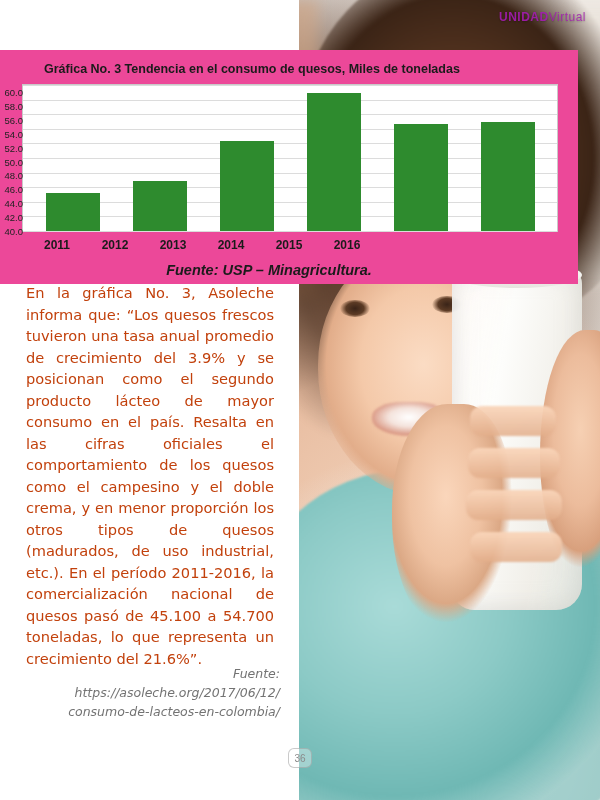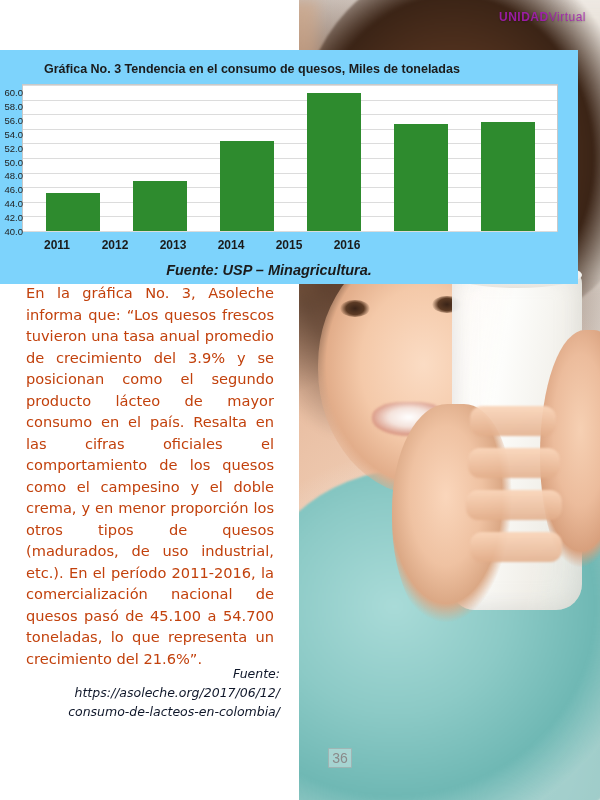--- a/index.html
+++ b/index.html
@@ -157,21 +157,21 @@
     width: 299px;
     height: 800px;
     background: #ffffff;
     z-index: 10;
   }
   
   #chart-block {
     position: absolute;
     left: 0; top: 50px;
     width: 578px;
-    background: #7dd3fc;
+    background: #ec4899;
     z-index: 20;
     padding: 8px 0 6px 0;
   }
   #chart-title {
     font-size: 12.5px;
     font-weight: bold;
     color: #1b1b1b;
     margin: 4px 0 8px 44px;
   }
   #chart-area {
@@ -259,45 +259,44 @@
   }
   #body-text p { margin: 0; }
 
   #source-block {
     position: absolute;
     left: 26px;
     top: 664px;
     width: 254px;
     z-index: 30;
     text-align: right;
-    color: #0f172a;
+    color: #737373;
     font-size: 12.5px;
     line-height: 19px;
     font-style: italic;
     font-family: "DejaVu Sans", sans-serif;
   }
   #source-block div { margin: 0; }
 
   
   #page-number {
     position: absolute;
     left: 50%;
     transform: translateX(-50%);
     top: 748px;
     z-index: 40;
     width: 22px; height: 18px;
     border: 1px solid rgba(150,150,150,0.5);
-    border-radius: 1px;
+    border-radius: 6px;
     color: #8a8a8a;
-    font-size: 14px;
+    font-size: 10px;
     display: flex;
     align-items: center;
     justify-content: center;
     background: rgba(255,255,255,0.35);
-    margin-left: 40px;
   }
 </style>
 </head>
 <body>
 
 <div id="photo-layer">
   <div class="photo-bg"></div>
   <div class="bokeh1"></div>
   <div class="bokeh2"></div>
   <div class="hair"></div>

